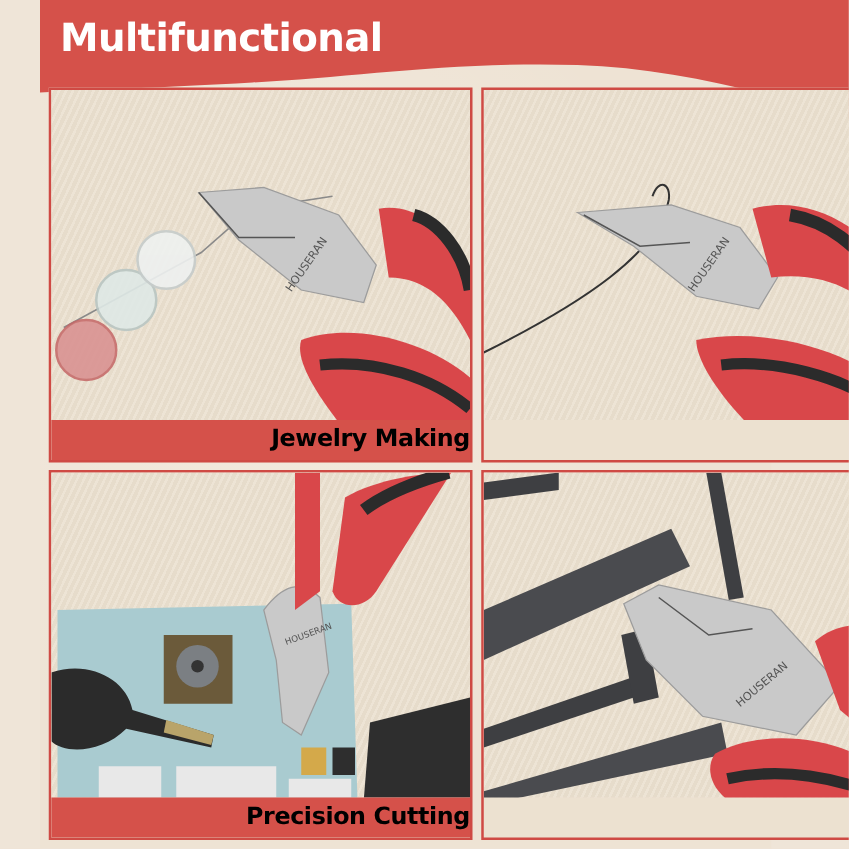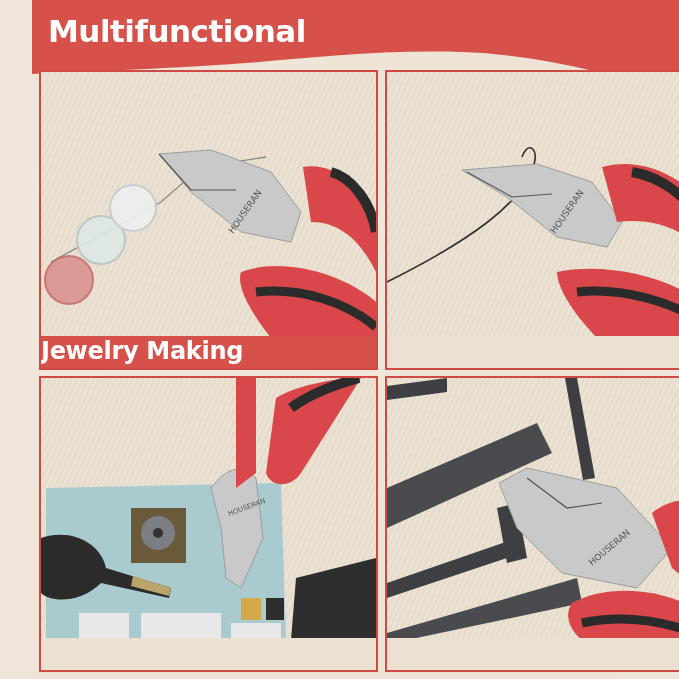--- a/index.html
+++ b/index.html
@@ -6,22 +6,22 @@
   body{width:679px;height:679px;overflow:hidden;background:#efe5d8;font-family:"DejaVu Sans","Liberation Sans",sans-serif;position:relative;}
   .canvas{position:absolute;left:16px;top:0;width:585px;height:679px;background:
     radial-gradient(circle at 30% 40%, rgba(255,255,255,0.25), rgba(0,0,0,0) 60%), #eee3d4; margin-left: 16px;}
   .header-band{position:absolute;left:0;top:0;width:679px;height:120px;}
   .title{position:absolute;left:16px;top:13px;font-weight:bold;font-size:31px;color:#fff;letter-spacing:-0.5px;}
   .panel{position:absolute;border:2px solid #cf4a44;box-sizing:border-box;overflow:hidden;background:#ece1d0;}
   .panel .photo{position:absolute;left:0;top:0;right:0;bottom:32px;overflow:hidden;
     background:
       repeating-linear-gradient(115deg, rgba(255,255,255,0.12) 0 2px, rgba(0,0,0,0.02) 2px 5px),
       #ebe0cf;}
-  .panel .label{position:absolute;left:0;right:0;bottom:0;height:32px;background:#d5514a;color:#ffffff;
-    font-weight:bold;font-size:24px;text-align:left;line-height:31px;letter-spacing:-0.3px;}
+  .panel .label{position:absolute;left:0;right:0;bottom:0;height:32px;background:#d5514a;color:#000000;
+    font-weight:bold;font-size:19px;text-align:right;line-height:31px;letter-spacing:-0.3px;}
   svg{display:block;}
 </style>
 </head>
 <body>
 
 <div class="canvas">
 
   <svg class="header-band" width="679" height="120" viewBox="0 0 679 120">
     <path d="M0,0 H679 V105 C600,80 520,55 430,52 C330,49 250,62 170,66 C100,70 40,72 0,74 Z" fill="#d5514a"></path>
   </svg>
@@ -84,20 +84,21 @@
 
         <path d="M255,200 L335,180 L335,262 L250,262 Z" fill="#2e2e2e"></path>
 
         <path d="M170,110 C185,90 200,85 215,100 L222,160 L200,210 L185,200 L180,150 Z" fill="#c9c9c9" stroke="#9c9c9c"></path>
         <text x="188" y="138" font-size="7" fill="#555" font-family="DejaVu Sans, sans-serif" transform="rotate(-20 188 138)">HOUSERAN</text>
         <path d="M195,0 L215,0 L215,95 L195,110 Z" fill="#d9474a"></path>
         <path d="M235,20 C260,5 300,0 320,0 L260,95 C250,110 230,110 225,95 Z" fill="#d9474a"></path>
         <path d="M250,30 C270,15 300,5 318,0" stroke="#2b2b2b" stroke-width="10" fill="none"></path>
       </svg>
     </div>
+    <div class="label">Precision Cutting</div>
   </div>
 
   <div class="panel" style="left:353px;top:376px;width:319px;height:296px;">
     <div class="photo">
       <svg width="315" height="262" viewBox="0 0 315 262">
 
         <path d="M178,0 L190,0 L208,100 L196,102 Z" fill="#3e3f42"></path>
         <path d="M0,110 L150,45 L165,75 L0,150 Z" fill="#4a4b4f"></path>
         <path d="M0,205 L130,160 L135,175 L0,220 Z" fill="#3e3f42"></path>
         <path d="M110,130 L130,125 L140,180 L120,185 Z" fill="#3e3f42"></path>

